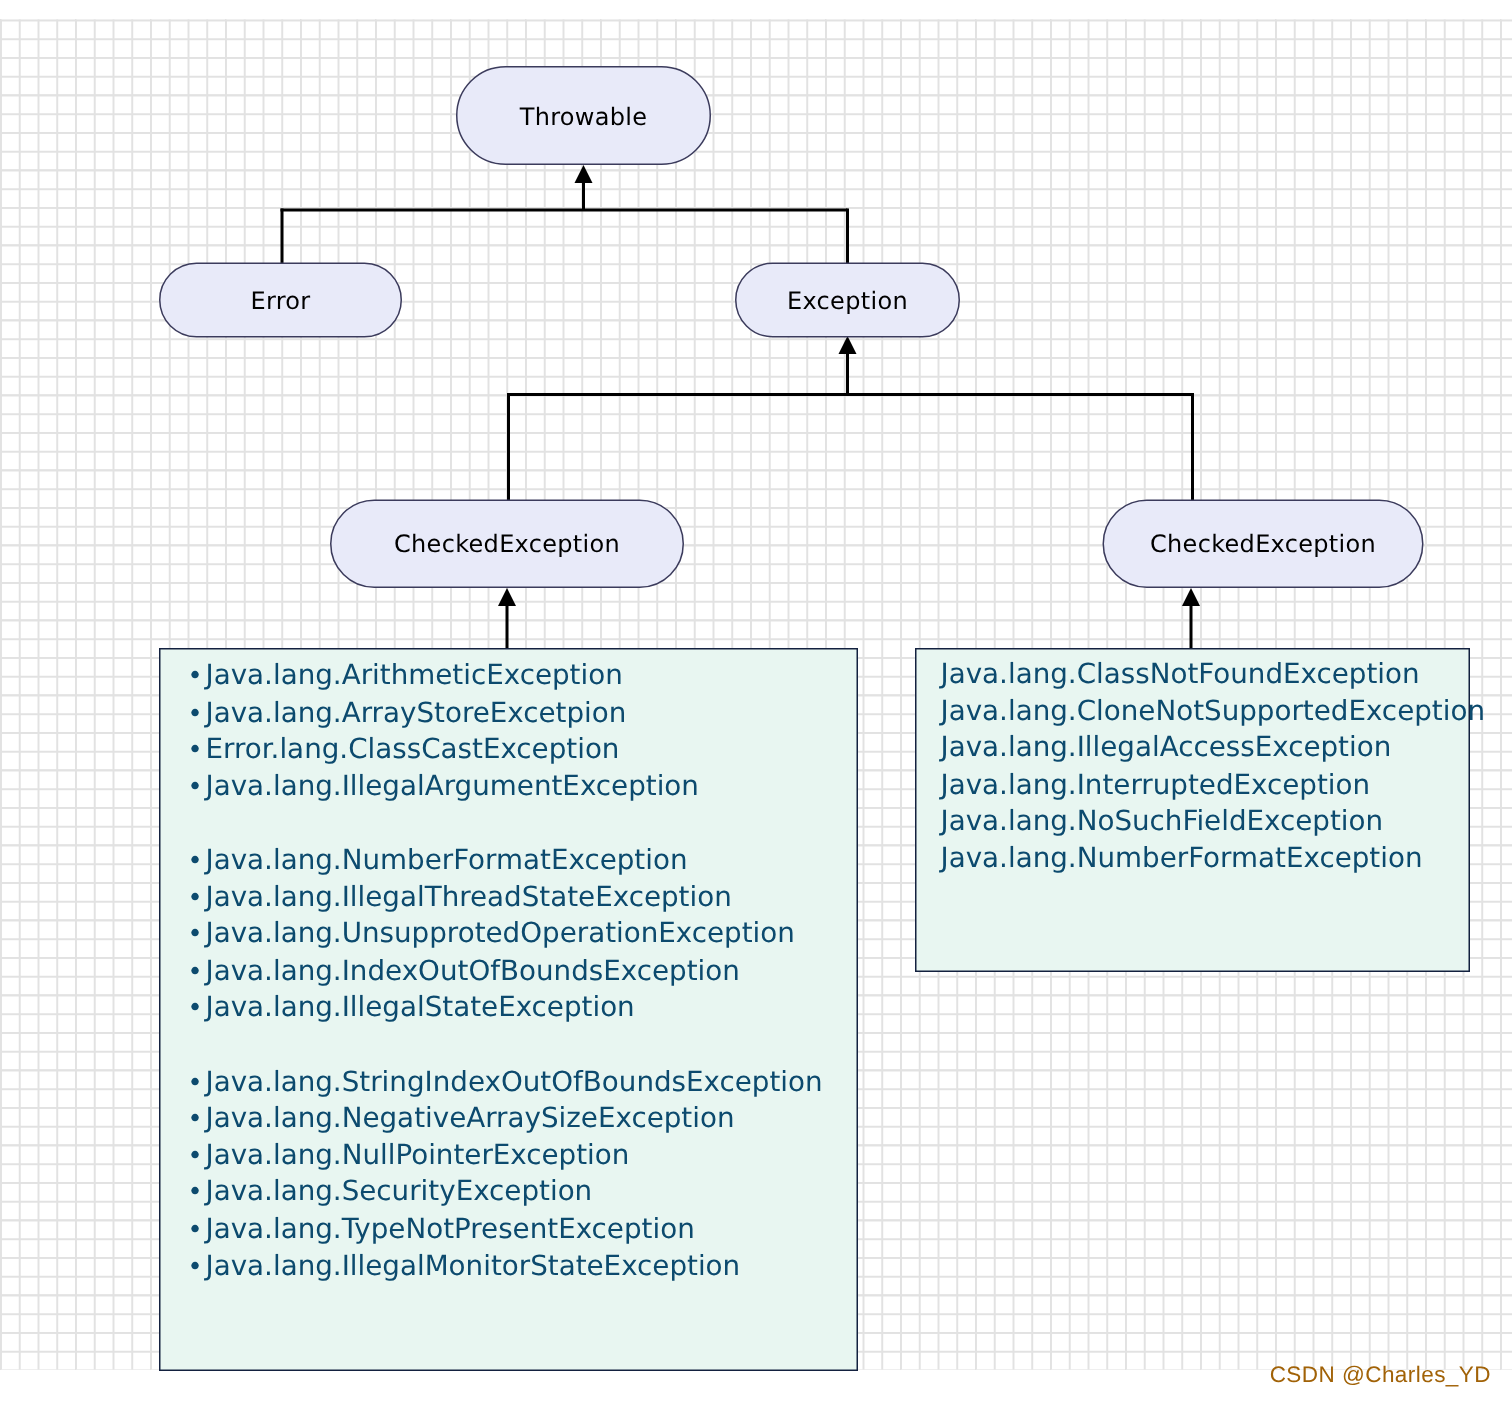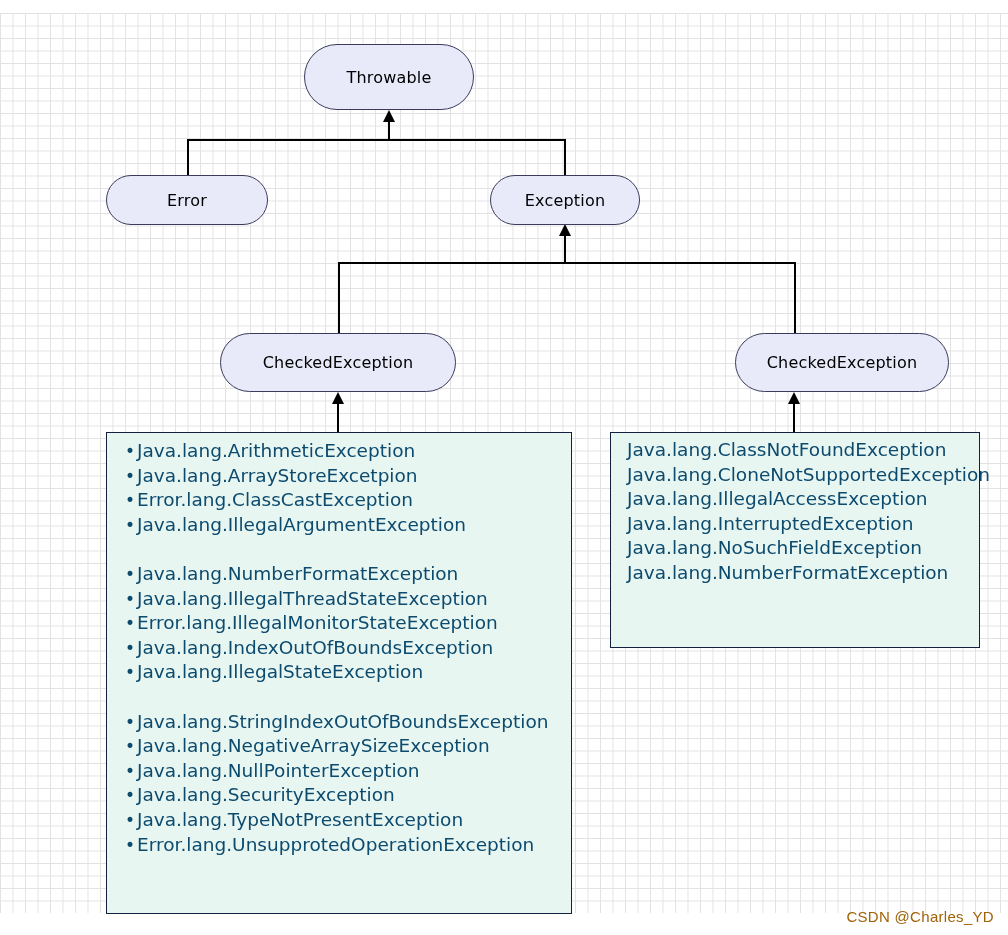--- a/index.html
+++ b/index.html
@@ -150,30 +150,30 @@
 
   <div class="listbox bulleted" id="left-list-box" style="left:106px; top:432px; width:466px; height:482px;">
     <ul>
         <li>Java.lang.ArithmeticException</li>
         <li>Java.lang.ArrayStoreExcetpion</li>
         <li>Error.lang.ClassCastException</li>
         <li>Java.lang.IllegalArgumentException</li>
         <li class="spacer"></li>
         <li>Java.lang.NumberFormatException</li>
         <li>Java.lang.IllegalThreadStateException</li>
-        <li>Error.lang.IllegalMonitorStateException</li>
+        <li>Java.lang.UnsupprotedOperationException</li>
         <li>Java.lang.IndexOutOfBoundsException</li>
         <li>Java.lang.IllegalStateException</li>
         <li class="spacer"></li>
         <li>Java.lang.StringIndexOutOfBoundsException</li>
         <li>Java.lang.NegativeArraySizeException</li>
         <li>Java.lang.NullPointerException</li>
         <li>Java.lang.SecurityException</li>
         <li>Java.lang.TypeNotPresentException</li>
-        <li>Error.lang.UnsupprotedOperationException</li>
+        <li>Java.lang.IllegalMonitorStateException</li>
       </ul>
   </div>
 
   <div class="listbox" id="right-list-box" style="left:610px; top:432px; width:370px; height:216px;padding-left:16px;">
     <ul>
         <li>Java.lang.ClassNotFoundException</li>
         <li>Java.lang.CloneNotSupportedException</li>
         <li>Java.lang.IllegalAccessException</li>
         <li>Java.lang.InterruptedException</li>
         <li>Java.lang.NoSuchFieldException</li>

